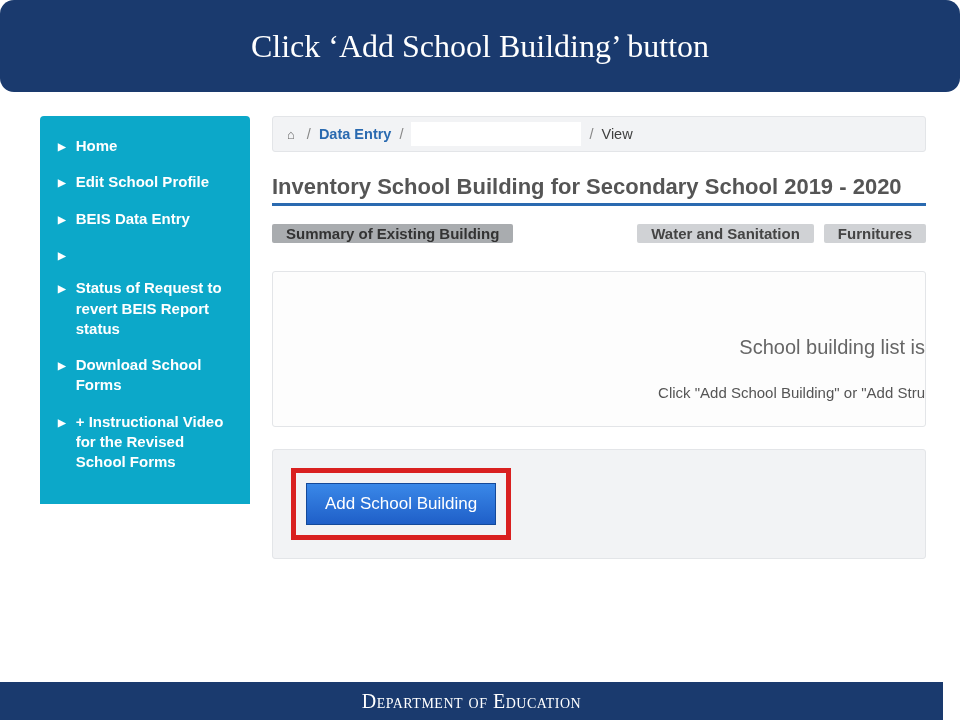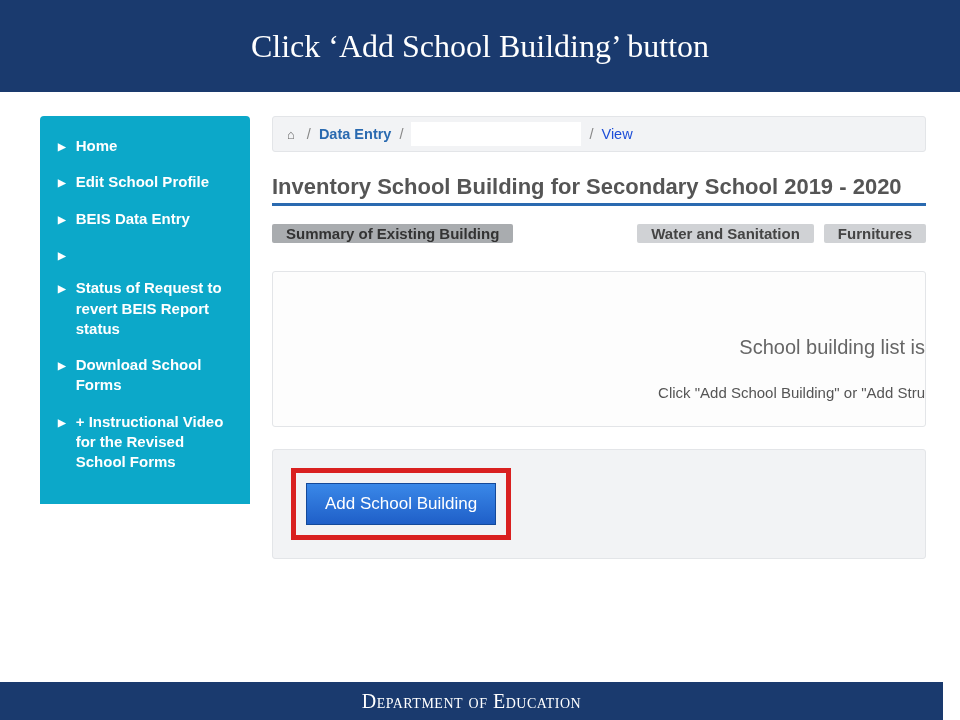--- a/index.html
+++ b/index.html
@@ -8,20 +8,21 @@
     .top-banner {
       background: #1a3a6e;
       color: #fff;
       height: 92px;
       display: flex;
       align-items: center;
       justify-content: center;
       font-family: Georgia, 'Times New Roman', serif;
       font-size: 32px;
       font-weight: 400;
+      border-radius: 14px;
     }
 
     .content-wrap {
       position: absolute;
       top: 92px;
       left: 0;
       right: 0;
       bottom: 38px;
       background: #fff;
       padding-top: 24px;
@@ -76,21 +77,21 @@
     .breadcrumb .link { color: #2a6ab0; font-weight: 600; }
     .breadcrumb .blank {
       display: inline-block;
       background: #fff;
       border: none;
       height: 24px;
       width: 170px;
       vertical-align: middle;
       margin: -4px 0;
     }
-    .breadcrumb .view { color: #1d4ed8; }
+    .breadcrumb .view { color: #404040; }
 
     .page-title {
       margin-top: 22px;
       font-size: 22px;
       font-weight: 700;
       color: #555;
       padding-bottom: 3px;
       border-bottom: 3px solid #2a6ab0;
     }
 

